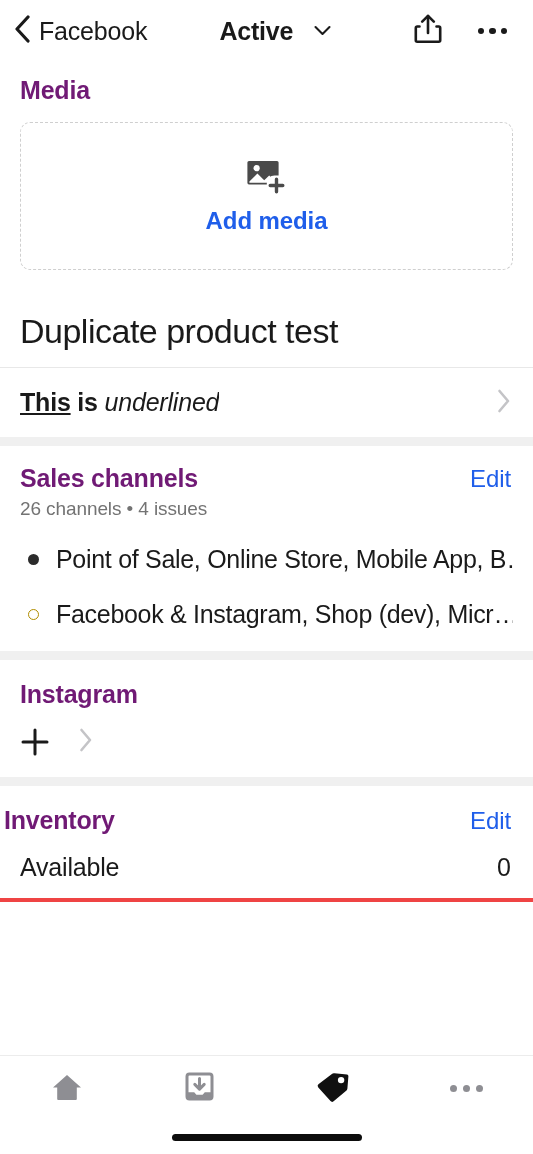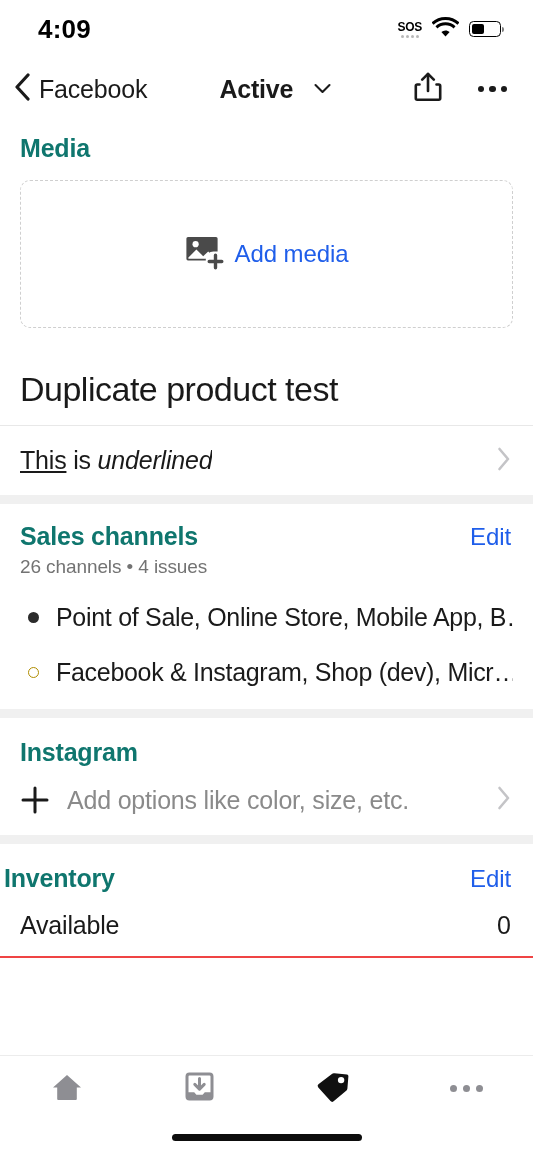--- a/index.html
+++ b/index.html
@@ -156,34 +156,35 @@
     width: 100%;
   }
 
   .block { background: #fff; }
 
   
   .media-block { padding: 14px 20px 18px; }
   .section-title {
     font-size: 25px;
     font-weight: bold;
-    color: #0f766e;
+    color: #701a75;
     letter-spacing: -0.2px;
   }
   .dropzone {
     margin-top: 17px;
     height: 148px;
     border: 1.6px dashed #cfcfcf;
     border-radius: 10px;
     display: flex;
-    flex-direction: row;
+    flex-direction: column;
     align-items: center;
     justify-content: center;
     gap: 8px;
     cursor: pointer;
+    font-weight: bold;
   }
   .dropzone-label {
     font-size: 24px;
     color: #1f5eea;
     letter-spacing: -0.1px;
   }
 
   
   .product-title-row { padding: 24px 20px 16px; }
   .product-title {
@@ -203,21 +204,21 @@
     min-height: 68px;
   }
   .row-text {
     font-size: 25px;
     color: #1a1a1a;
     letter-spacing: -0.2px;
     overflow: hidden;
     white-space: nowrap;
     text-overflow: ellipsis;
   }
-  .row-text b { font-weight: normal; }
+  .row-text b { font-weight: bold; }
   .row-text u { text-decoration: underline; text-underline-offset: 2px; }
   .row-text i { font-style: italic; }
 
   .chev-right {
     flex: 0 0 auto;
     margin-left: 12px;
   }
 
   
   .sec-head {
@@ -290,21 +291,21 @@
     letter-spacing: -0.2px;
   }
 
   
   .inventory-head { padding: 20px 22px 0 4px; }
   .inv-row {
     display: flex;
     align-items: center;
     justify-content: space-between;
     padding: 18px 22px 16px 20px;
-    border-bottom: 2px solid #ef4444;
+    border-bottom: 4px solid #ef4444;
   }
   .inv-label { font-size: 25px; color: #1a1a1a; letter-spacing: -0.2px; }
   .inv-value { font-size: 25px; color: #1a1a1a; }
 
   
   .tab-bar {
     flex: 0 0 66px;
     height: 66px;
     display: flex;
     align-items: center;
@@ -338,44 +339,20 @@
     height: 7px;
     border-radius: 4px;
     background: #0d0d0d;
   }
 </style>
 </head>
 <body>
 
 <div class="phone">
 
-  <div class="status-bar">
-    <div class="status-time">4:09</div>
-    <div class="status-right">
-      <div class="sos-wrap">
-        <div class="sos-text">SOS</div>
-        <div class="sos-dots">
-          <i></i>
-            <i></i>
-            <i></i>
-            <i></i>
-        </div>
-      </div>
-      <span>
-        <svg width="27" height="20" viewBox="0 0 27 20">
-          <path d="M13.5 3.1c4.6 0 8.8 1.75 11.95 4.6l2.0-2.2C23.9 2.1 19 .1 13.5.1S3.1 2.1-.45 5.5l2.0 2.2C4.7 4.85 8.9 3.1 13.5 3.1z" fill="#000" transform="translate(0,0)"></path>
-          <path d="M13.5 8.3c3.1 0 5.95 1.2 8.05 3.15l2.0-2.2C21.0 6.8 17.4 5.3 13.5 5.3S6.0 6.8 3.45 9.25l2.0 2.2C7.55 9.5 10.4 8.3 13.5 8.3z" fill="#000"></path>
-          <path d="M13.5 13.5c1.6 0 3.05.62 4.15 1.62l-4.15 4.5-4.15-4.5A6.1 6.1 0 0 1 13.5 13.5z" fill="#000"></path>
-        </svg>
-      </span>
-      <div class="battery">
-        <div class="battery-fill" style="width:45%"></div>
-      </div>
-    </div>
-  </div>
 
   <div class="nav-bar">
     <div class="nav-back">
       <span>
         <svg width="16" height="28" viewBox="0 0 16 28">
           <path d="M14 2 L3 14 L14 26" fill="none" stroke="#1a1a1a" stroke-width="3.2" stroke-linecap="round" stroke-linejoin="round"></path>
         </svg>
       </span>
       <span class="nav-back-label">Facebook</span>
     </div>
@@ -467,21 +444,20 @@
     <div class="block">
       <div class="variants-head">
         <div class="section-title">Instagram</div>
       </div>
       <div class="variant-add-row">
         <span class="plus-icon">
           <svg width="30" height="30" viewBox="0 0 30 30">
             <path d="M15 3 V27 M3 15 H27" stroke="#1a1a1a" stroke-width="3" stroke-linecap="round"></path>
           </svg>
         </span>
-        <span class="variant-placeholder">Add options like color, size, etc.</span>
         <span class="chev-right">
           <svg width="14" height="24" viewBox="0 0 14 24">
             <path d="M2.5 2 L11 12 L2.5 22" fill="none" stroke="#c4c4c7" stroke-width="2.6" stroke-linecap="round" stroke-linejoin="round"></path>
           </svg>
         </span>
       </div>
     </div>
 
     <div class="sep"></div>
 

